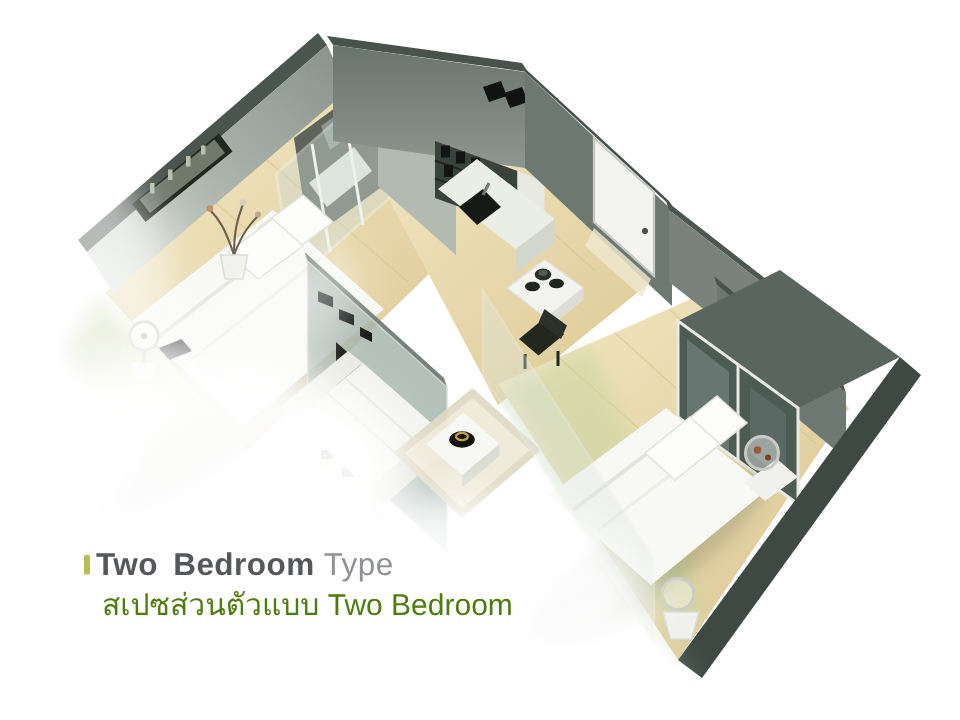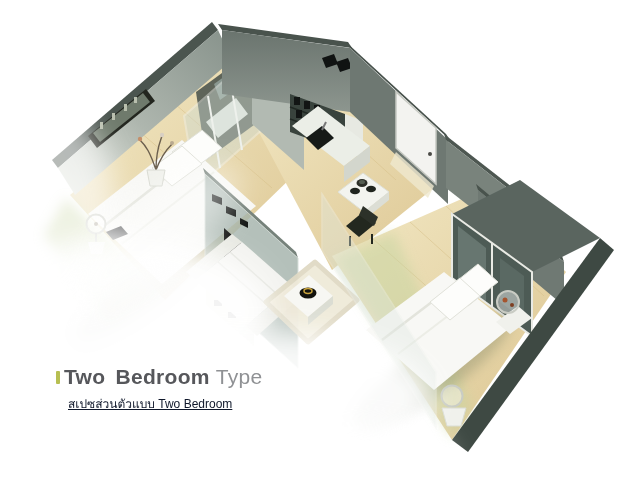--- a/index.html
+++ b/index.html
@@ -3,21 +3,21 @@
 <meta charset="utf-8">
 <style>
   html,body{margin:0;padding:0;background:#fff;}
   .stage{position:relative;width:640px;height:452px;background:#fff;overflow:hidden;
          font-family:"Liberation Sans","DejaVu Sans",sans-serif;}
   .stage svg{position:absolute;left:0;top:0;}
   .caption{position:absolute;left:56px;top:366px;}
   .title-row{font-size:21px;font-weight:bold;color:#56575b;letter-spacing:.3px;word-spacing:4px;line-height:22px;}
   .tick{display:inline-block;width:4px;height:13px;background:#b7bf52;margin-right:4px;border-radius:1px;}
   .title-suffix{font-weight:normal;color:#8f9194;margin-left:6px;}
-  .sub{margin-left:12px;margin-top:4px;font-size:12px;color:#0f172a;line-height:18px;text-decoration:underline;}
+  .sub{margin-left:12px;margin-top:4px;font-size:20px;color:#4d7c0f;line-height:18px;}
   .sub.first{margin-top:7px;}
   .divider{position:absolute;left:32px;top:455px;width:578px;height:1px;background:#ededeb;}
 </style>
 </head>
 <body>
 
 <div class="stage">
 
 <svg width="640" height="480" viewBox="0 0 640 480">
   <defs>

